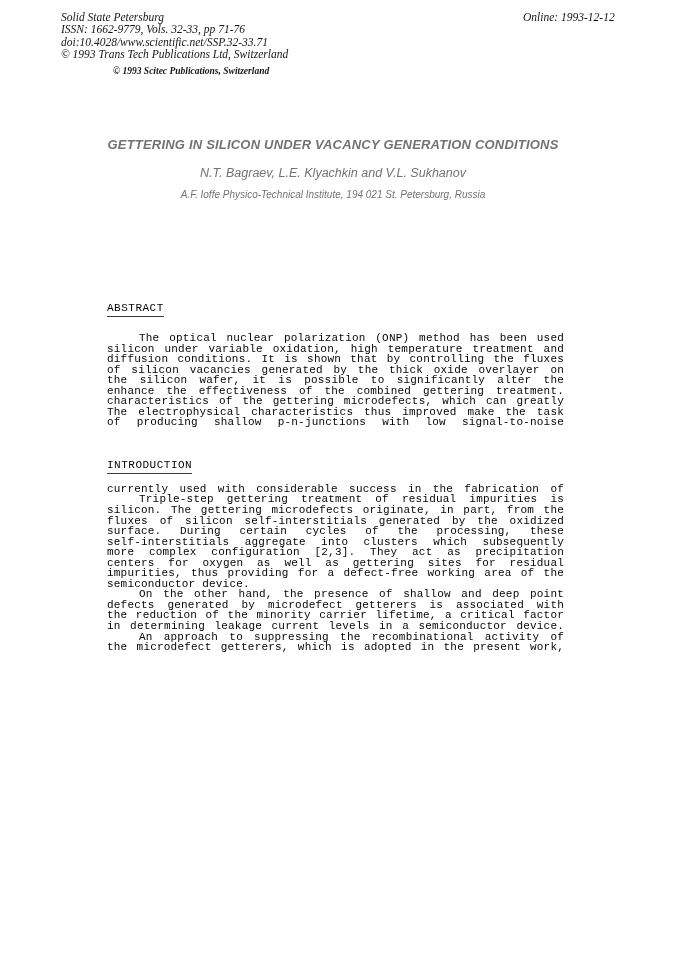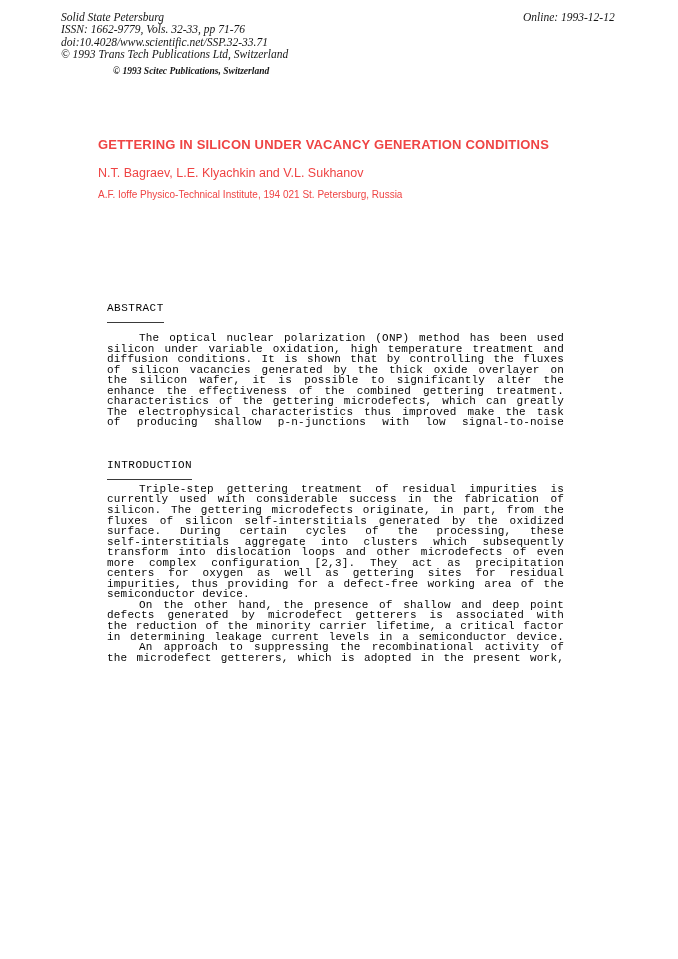--- a/index.html
+++ b/index.html
@@ -50,22 +50,24 @@
     color: #161616;
     white-space: nowrap;
   }
 
   
   .title-block {
     position: absolute;
     left: 98px;
     top: 137px;
     width: 470px;
+    text-align: center;
     font-family: "Liberation Sans", sans-serif;
-    color: #ef4444;
+    color: #737373;
+    font-style: italic;
   }
   .paper-title {
     font-size: 13px;
     font-weight: bold;
     letter-spacing: 0.2px;
     margin-bottom: 14px;
     white-space: nowrap;
   }
   .paper-authors {
     font-size: 12.5px;
@@ -90,21 +92,21 @@
   }
   .sec-heading {
     height: 12px;
     line-height: 12px;
     margin-bottom: 19px;
     letter-spacing: 0.5px;
   }
   .sec-heading span {
     display: inline-block;
     border-bottom: 1.4px solid #3a3a3a;
-    padding-bottom: 8px;
+    padding-bottom: 2px;
   }
   .sec-heading.intro {
     margin-top: 31px;
     margin-bottom: 13px;
   }
   .para { margin: 0; }
   .ln {
     line-height: 10.55px;
     height: 10.55px;
     letter-spacing: 0.2px;
@@ -153,27 +155,26 @@
       <div class="ln">characteristics of the gettering microdefects, which can greatly</div>
       <div class="ln">The electrophysical characteristics thus improved make the task</div>
       <div class="ln">of producing shallow p-n-junctions with low signal-to-noise</div>
     </div>
 
     <div class="sec-heading intro">
       <span>INTRODUCTION</span>
     </div>
 
     <div class="para">
+      <div class="ln">currently used with considerable success in the fabrication of</div>
       <div class="ln first">Triple-step gettering treatment of residual impurities is</div>
-      <div class="ln">currently used with considerable success in the fabrication of</div>
       <div class="ln">silicon. The gettering microdefects originate, in part, from the</div>
       <div class="ln">fluxes of silicon self-interstitials generated by the oxidized</div>
       <div class="ln">surface. During certain cycles of the processing, these</div>
       <div class="ln">self-interstitials aggregate into clusters which subsequently</div>
-      <div class="ln">transform into dislocation loops and other microdefects of even</div>
       <div class="ln">more complex configuration [2,3]. They act as precipitation</div>
       <div class="ln">centers for oxygen as well as gettering sites for residual</div>
       <div class="ln">impurities, thus providing for a defect-free working area of the</div>
       <div class="ln end">semiconductor device.</div>
     </div>
 
     <div class="para">
       <div class="ln first">On the other hand, the presence of shallow and deep point</div>
       <div class="ln">defects generated by microdefect getterers is associated with</div>
       <div class="ln">the reduction of the minority carrier lifetime, a critical factor</div>

